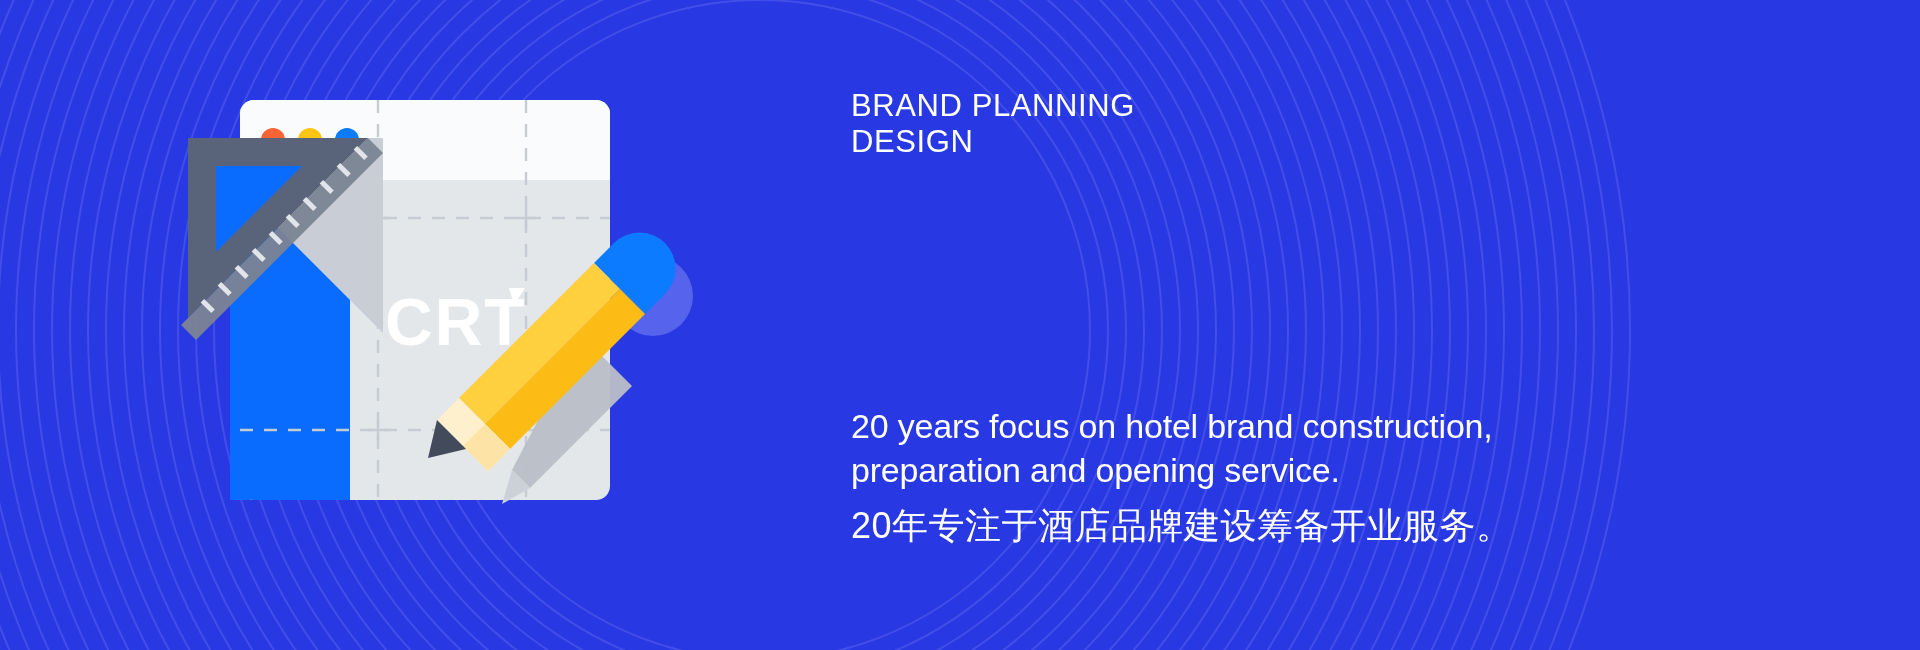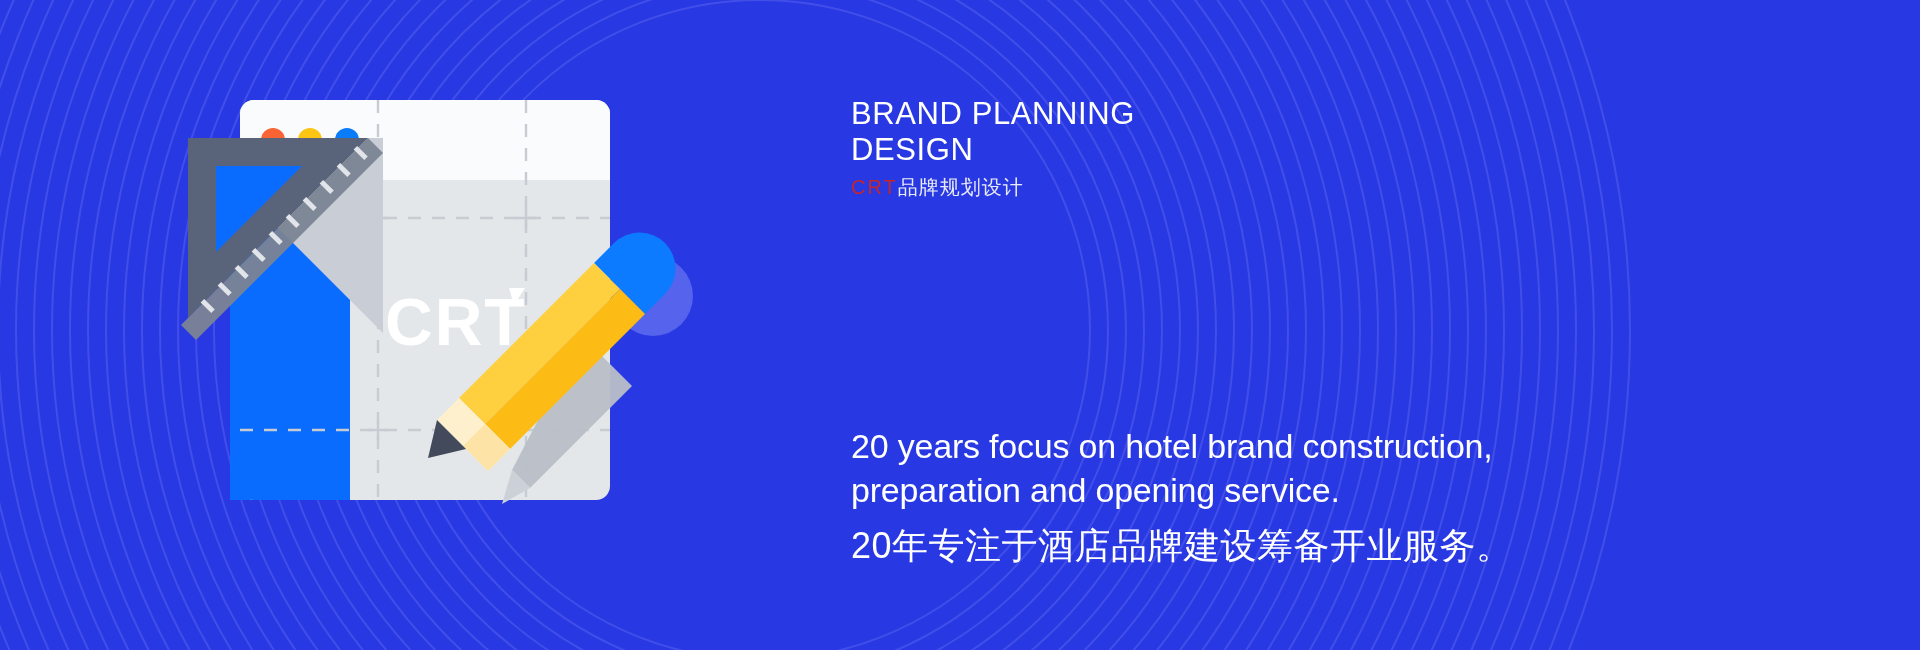--- a/index.html
+++ b/index.html
@@ -41,21 +41,21 @@
   .text-col {
     position: absolute;
     left: 851px;
     top: 0;
     width: 1000px;
     height: 650px;
   }
 
   .heading-block {
     position: absolute;
-    top: 96px;
+    top: 88px;
     left: 0;
   }
   .heading-en {
     color: #ffffff;
     font-size: 31px;
     line-height: 36px;
     letter-spacing: 0.6px;
     font-weight: 400;
     white-space: pre-line;
     margin: 0;
@@ -68,21 +68,21 @@
     letter-spacing: 1px;
     font-weight: 400;
   }
   .heading-cn .crt-red {
     color: #c4262b;
     letter-spacing: 2px;
   }
 
   .tagline-block {
     position: absolute;
-    top: 424px;
+    top: 404px;
     left: 0;
   }
   .tagline-en {
     color: #ffffff;
     font-size: 34px;
     line-height: 44px;
     font-weight: 400;
     white-space: pre-line;
     margin: 0;
     letter-spacing: -0.2px;
@@ -234,21 +234,20 @@
         <path d="M207 360 l29 29 l-38 9 z" fill="#434a5c"></path>
       </g>
     </svg>
   </div>
 
   <div class="text-col">
 
     <div class="heading-block">
       <div class="heading-en">BRAND PLANNING
 DESIGN</div>
-      <div class="heading-cn"><span class="crt-red">CRT</span><span>品牌规划设计</span></div>
     </div>
 
     <div class="tagline-block">
       <div class="tagline-en">20 years focus on hotel brand construction,
 preparation and opening service.</div>
       <div class="tagline-cn">20年专注于酒店品牌建设筹备开业服务。</div>
     </div>
 
   </div>
 </div>

